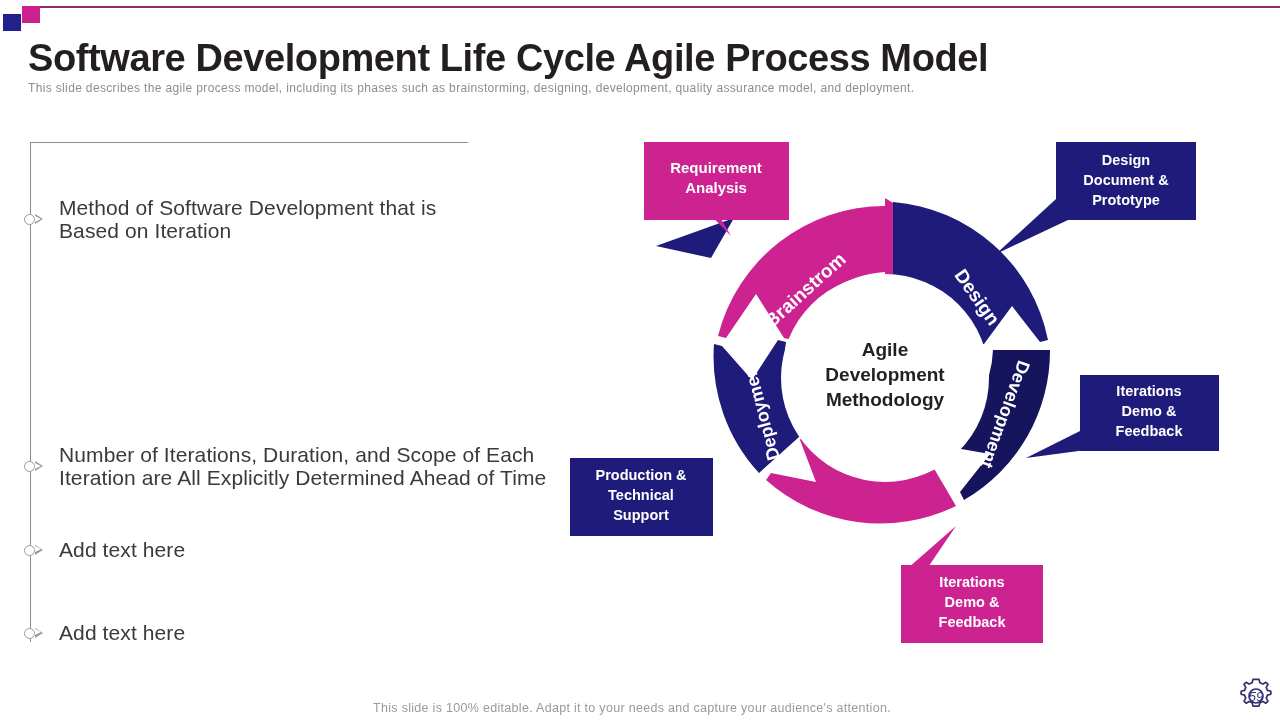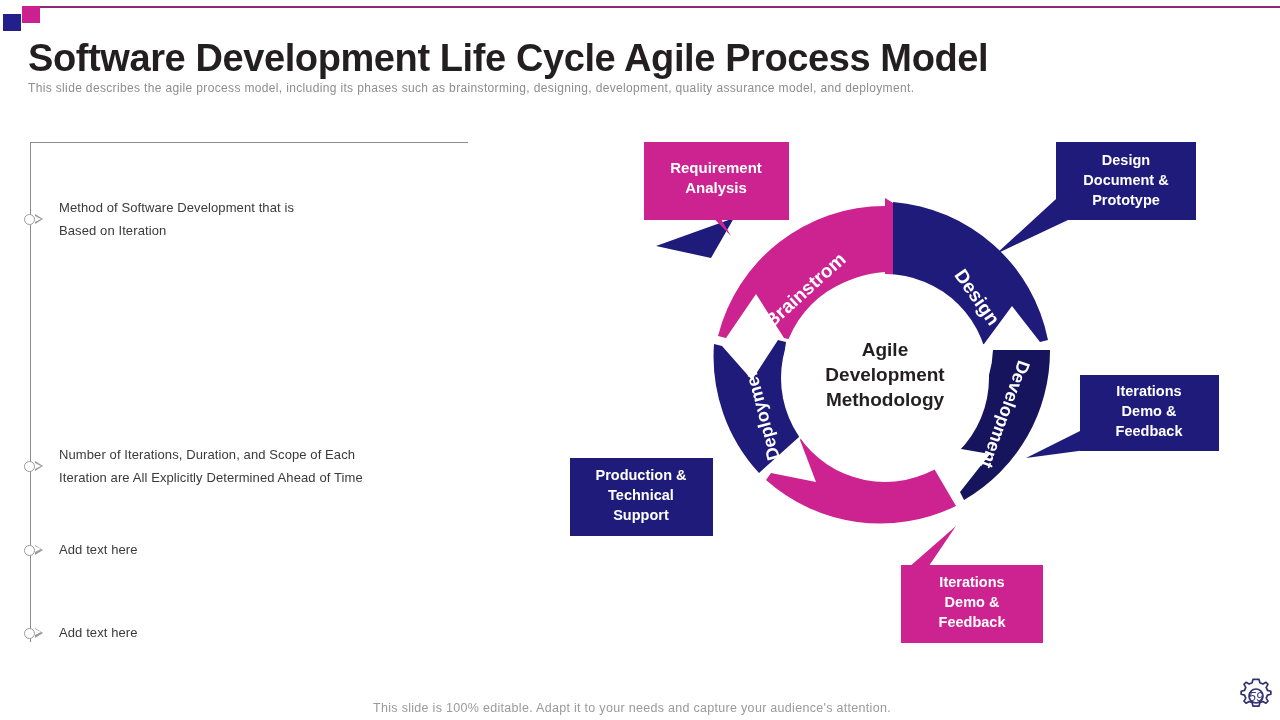--- a/index.html
+++ b/index.html
@@ -128,21 +128,21 @@
     left: -8px;
     top: -3.5px;
     width: 0;
     height: 0;
     border-left: 6px solid #ffffff;
     border-top: 3.5px solid transparent;
     border-bottom: 3.5px solid transparent;
   }
   .bullet-text {
     margin-left: 9px;
-    font-size: 13px;
+    font-size: 21px;
     line-height: 23px;
     color: #3a3a3a;
     white-space: pre-line;
     letter-spacing: 0.1px;
   }
 
   
   #diagram {
     position: absolute;
     left: 556px;

